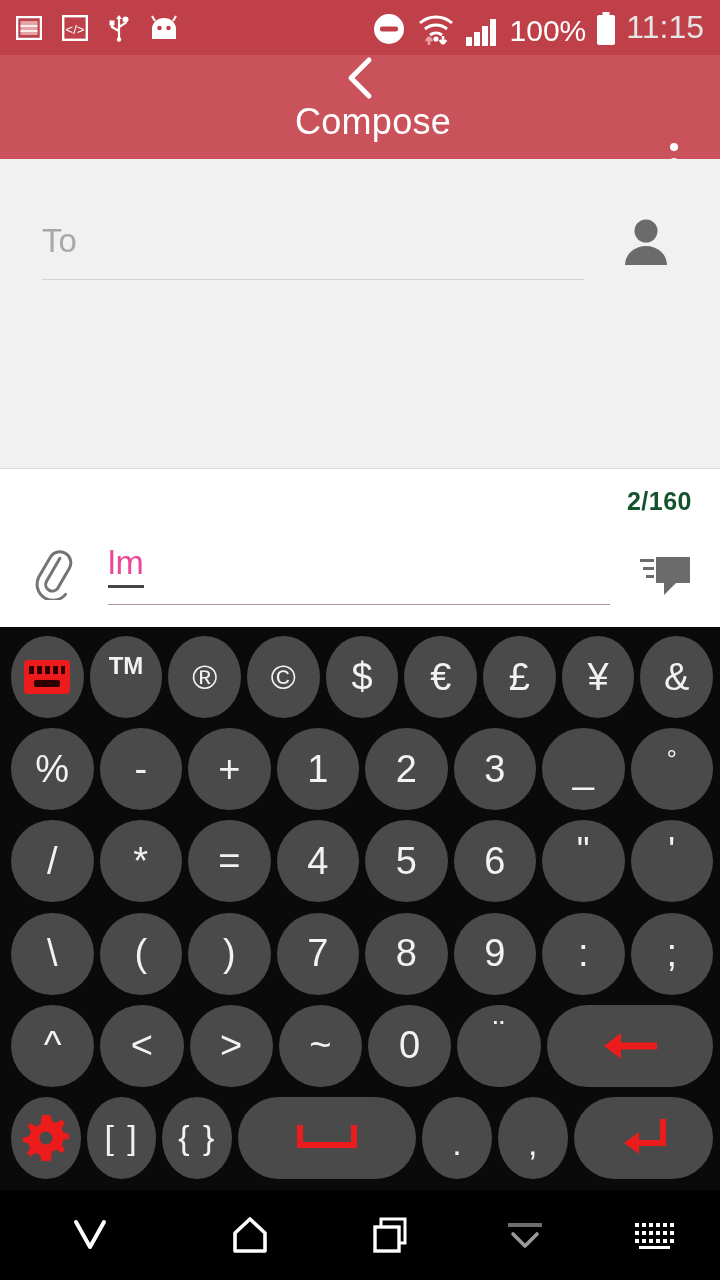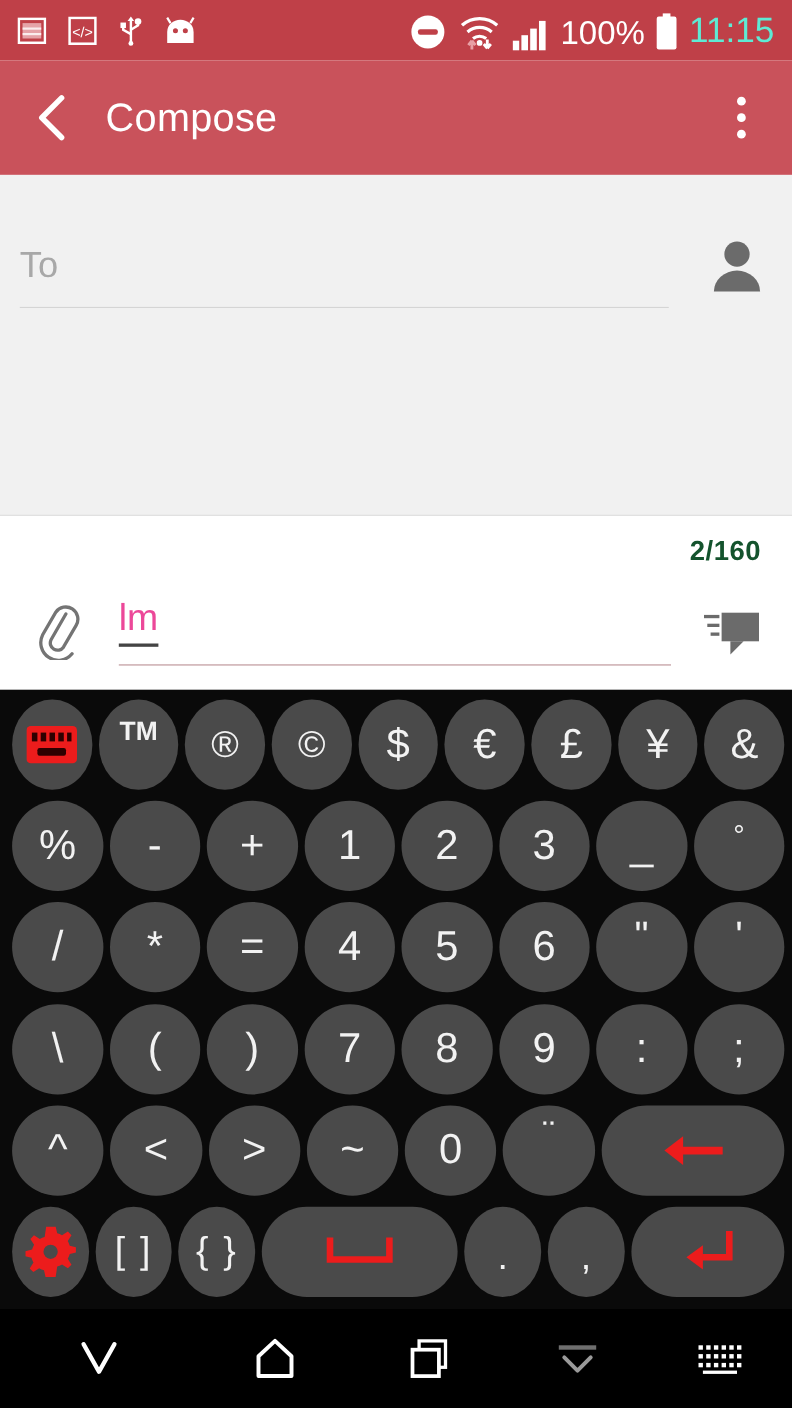--- a/index.html
+++ b/index.html
@@ -24,29 +24,30 @@
     display: flex; align-items: center;
     padding: 0 16px;
   }
   #status-left { display: flex; align-items: center; gap: 20px; }
   #status-right { margin-left: auto; display: flex; align-items: flex-end; gap: 10px; }
   .sb-icon { display: flex; align-items: center; justify-content: center; }
   .sb-text {
     color: #fff; font-size: 30px; font-weight: 400;
     letter-spacing: 0px; line-height: 1;
   }
-  #clock { color:#5eead4; font-size: 32px; font-weight: 400; }
+  #clock { color:#e5e5e5; font-size: 32px; font-weight: 400; }
 
   
   #app-bar {
     position: absolute; top: 55px; left: 0;
     width: 720px; height: 104px;
     background: #c9525b;
     display: flex; align-items: center;
     padding: 0 24px;
+    flex-direction: column;
   }
   #back-btn { width: 46px; height: 46px; display:flex; align-items:center; justify-content:center; }
   #app-title {
     color: #fff; font-size: 36px; font-weight: 400;
     margin-left: 26px; letter-spacing: 0.3px;
   }
   #overflow-btn {
     margin-left: auto; width: 44px; height: 56px;
     display: flex; flex-direction: column; align-items: center; justify-content: center; gap: 7px;
   }
@@ -54,21 +55,21 @@
 
   
   #recipient-area {
     position: absolute; top: 159px; left: 0;
     width: 720px; height: 310px;
     background: #f1f1f1;
     border-bottom: 1px solid #dcdcdc;
   }
   #to-row {
     position: absolute; top: 36px; left: 0; width: 720px; height: 92px;
-    display: flex; align-items: center; padding: 0 18px;
+    display: flex; align-items: center; padding: 0 42px;
   }
   #to-field {
     flex: 1; height: 78px;
     display: flex; align-items: center;
     border-bottom: 1px solid #d5d5d5;
     margin-right: 30px;
   }
   #to-placeholder { color: #a8a8a8; font-size: 33px; }
   #contact-picker { width: 64px; height: 64px; display:flex; align-items:center; justify-content:center; }
 

